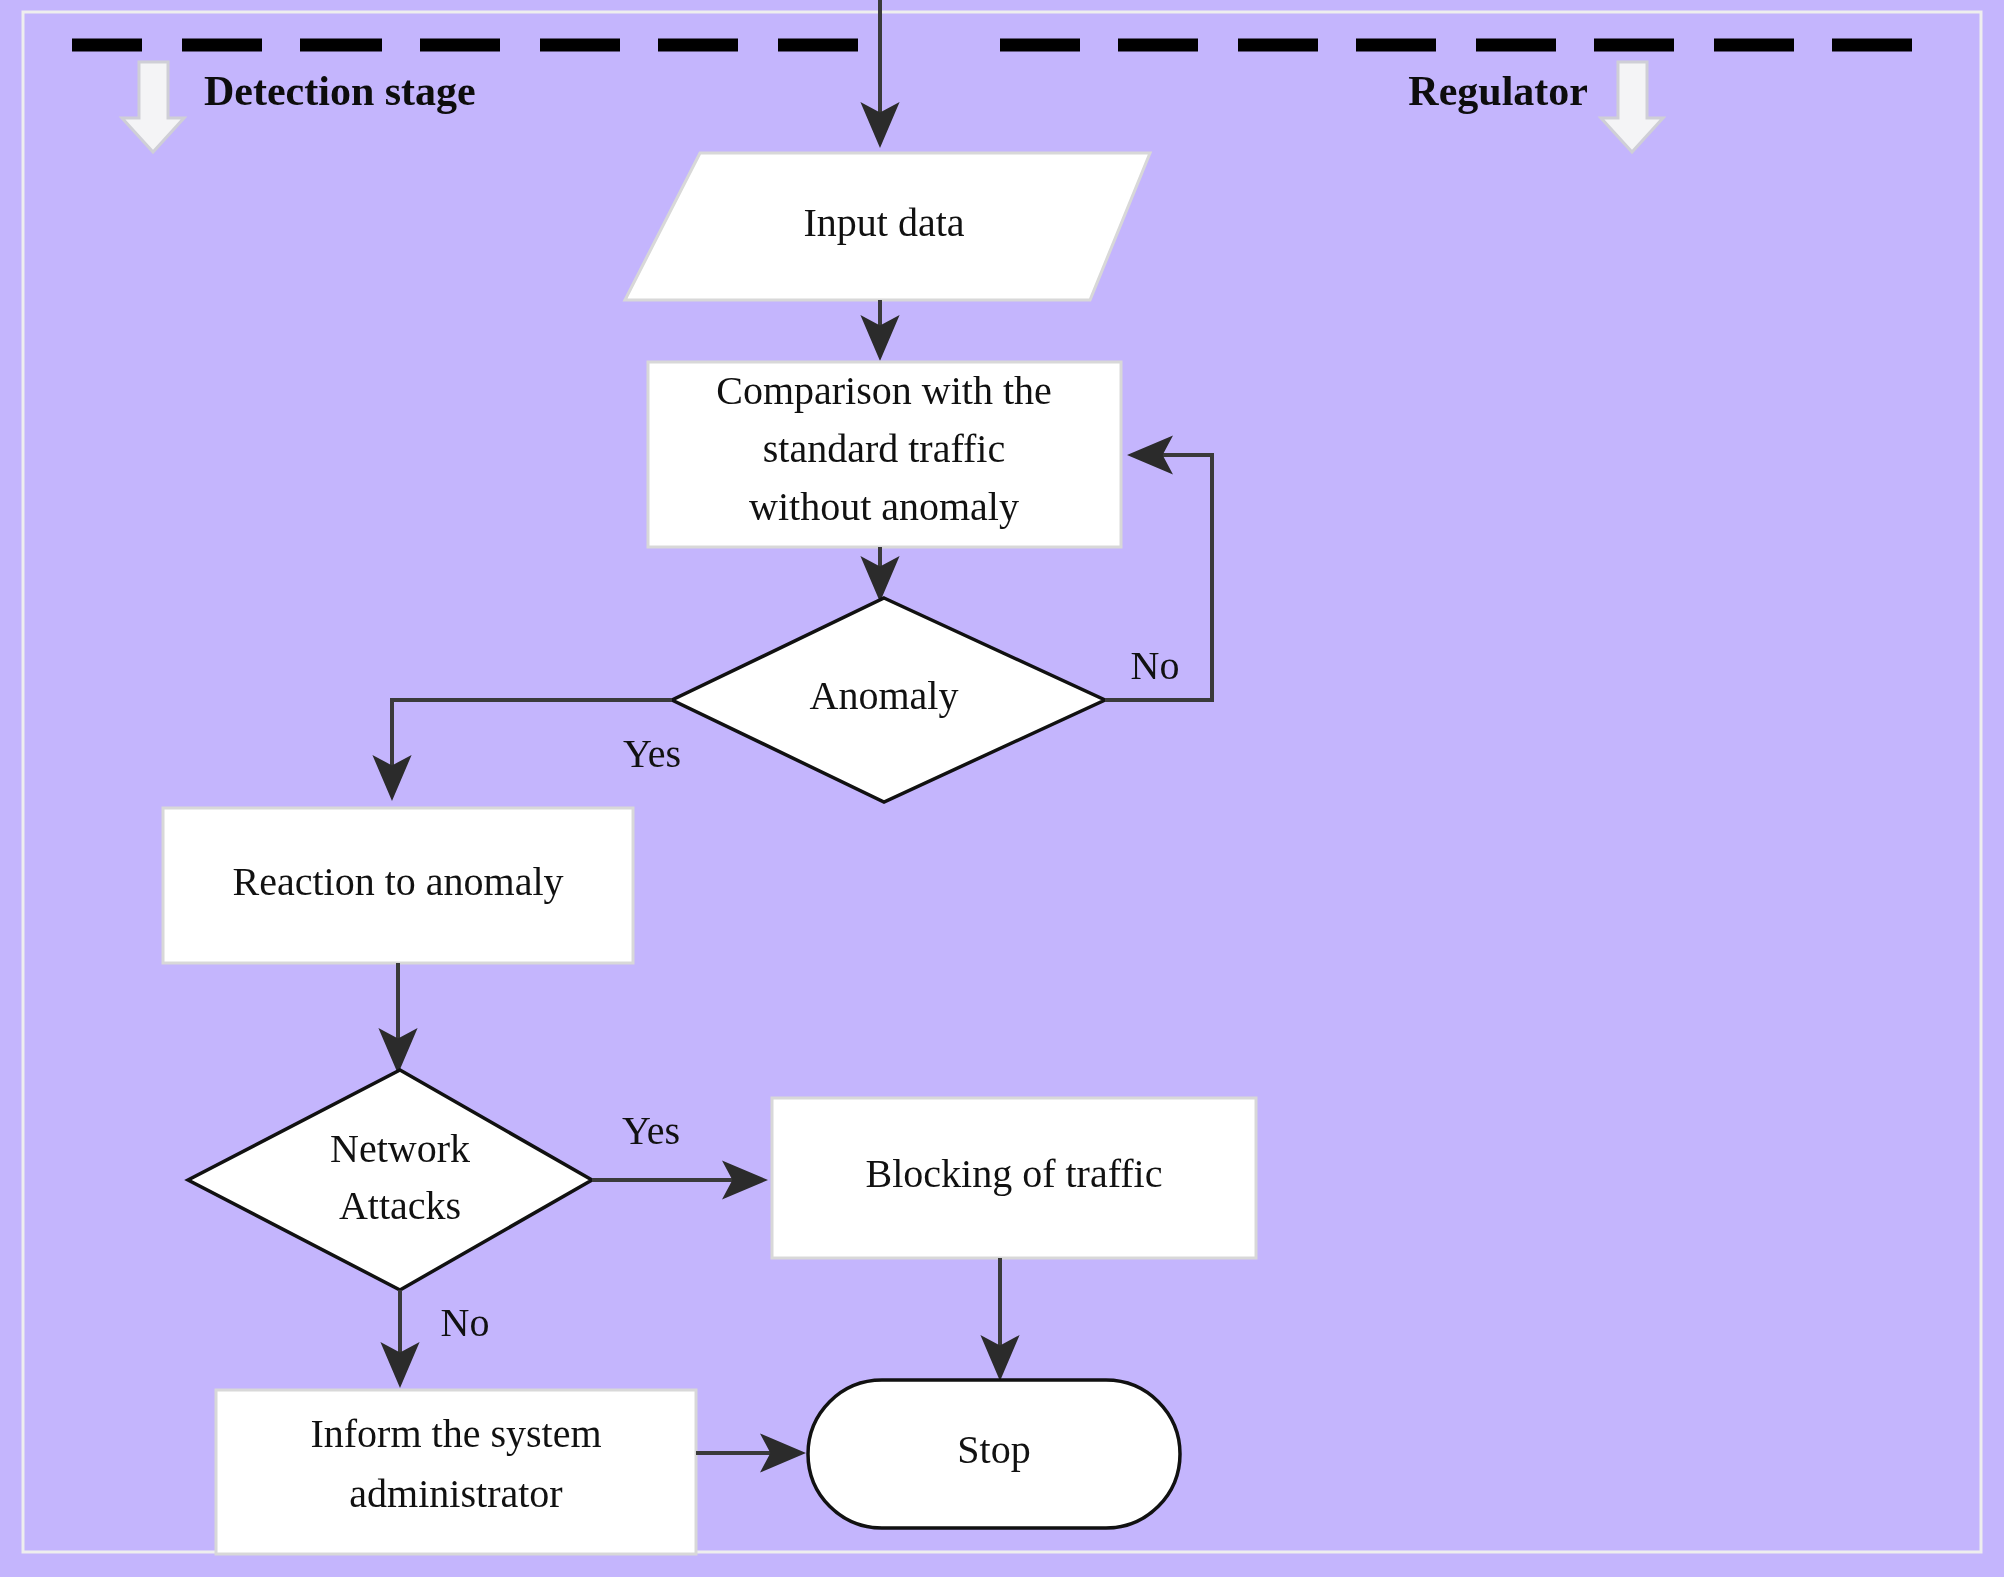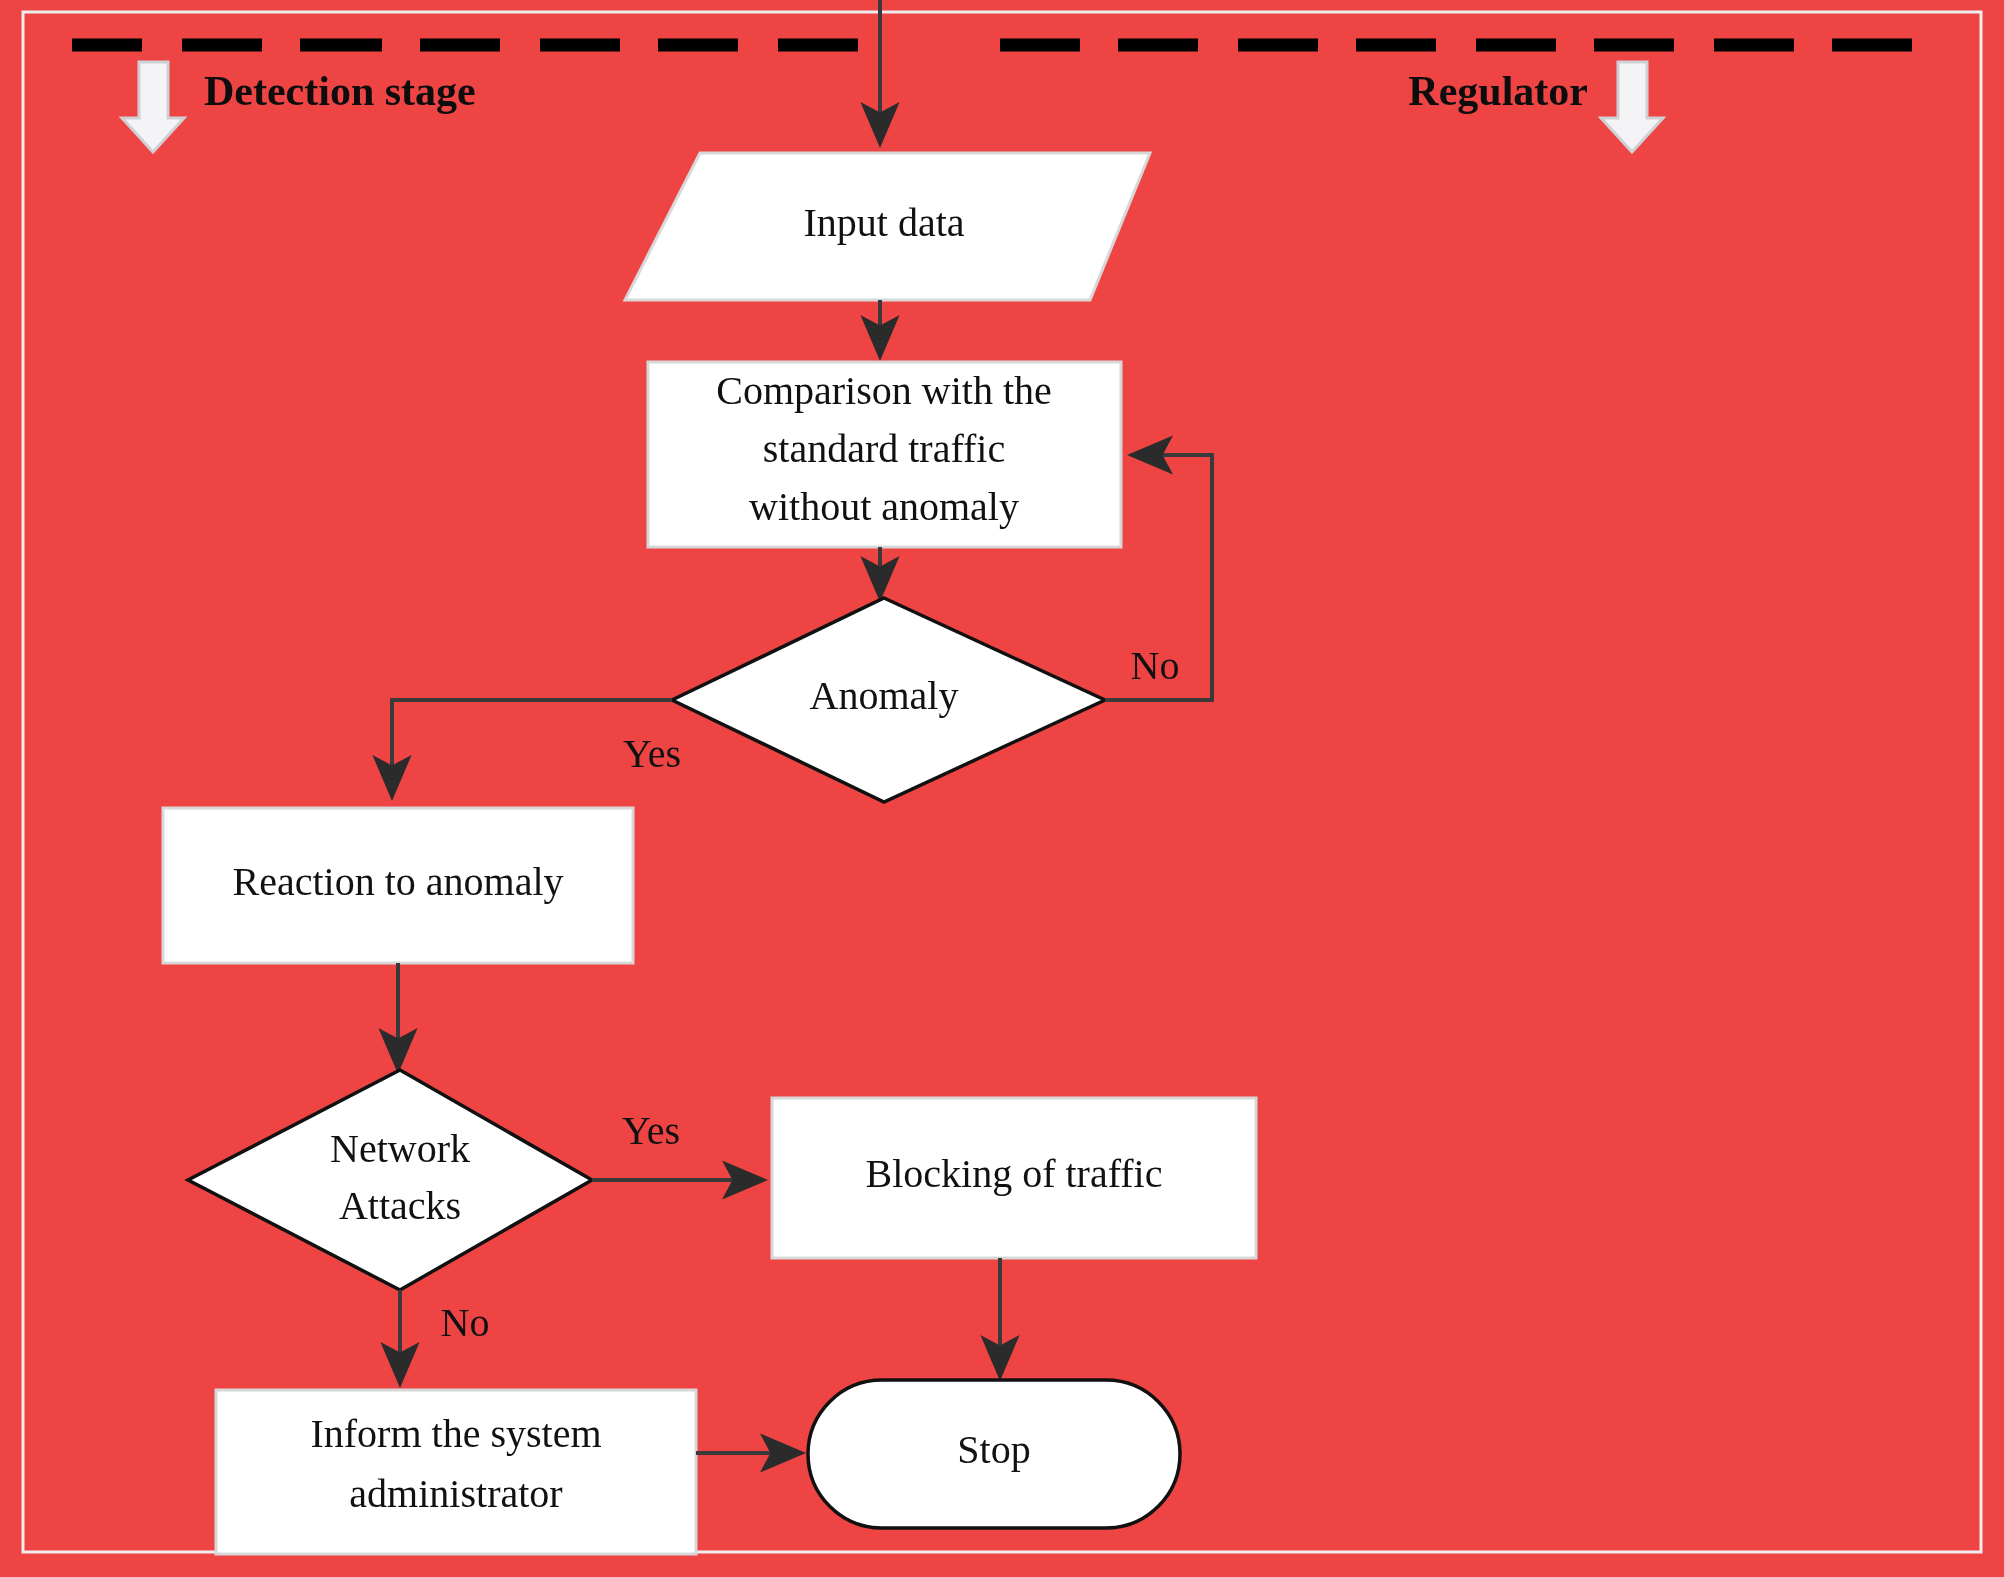--- a/index.html
+++ b/index.html
@@ -4,21 +4,21 @@
 <style>
   html, body {
     margin: 0;
     padding: 0;
     background: #ffffff;
   }
   #canvas-wrap {
     position: relative;
     width: 2004px;
     height: 1577px;
-    background: #ef4444;
+    background: #c4b5fd;
     font-family: "Liberation Serif", "DejaVu Serif", serif;
     overflow: hidden;
   }
   svg#flow {
     display: block;
     width: 2004px;
     height: 1577px;
   }
   .node-label {
     font-family: "Liberation Serif", "DejaVu Serif", serif;

